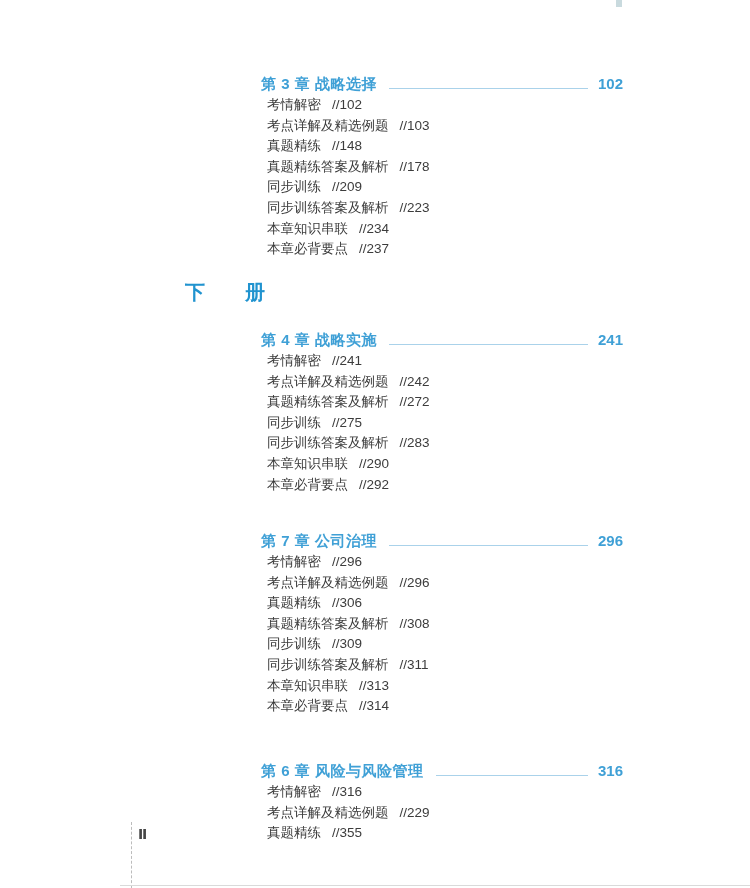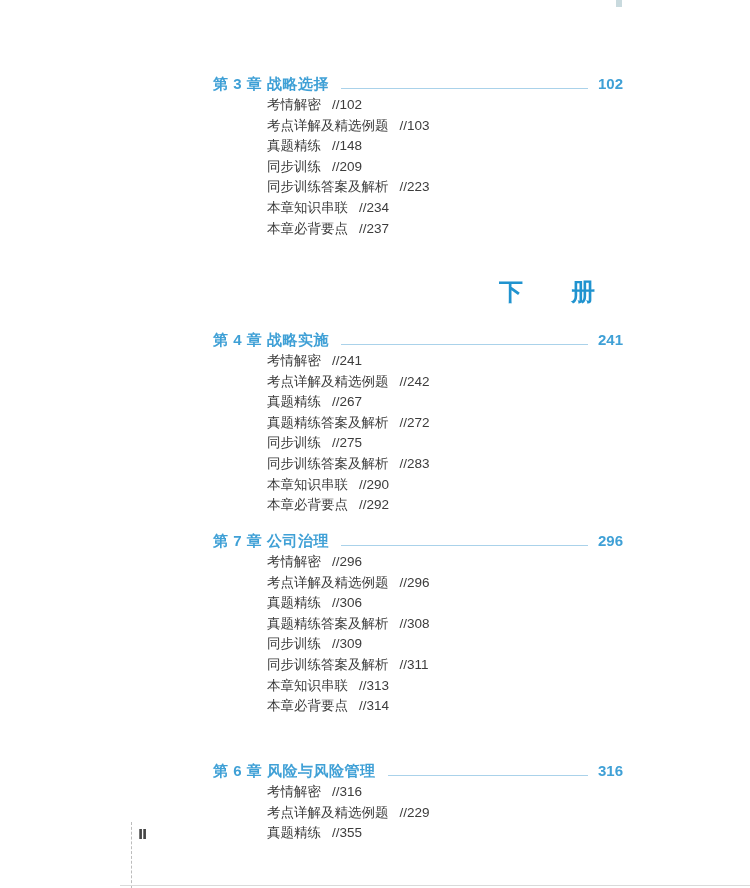--- a/index.html
+++ b/index.html
@@ -27,39 +27,40 @@
   .chapter{position:absolute;left:0;width:410px;}
   .chapter.c3{top:73px;}
   .chapter.c4{top:329px;}
   .chapter.c5{top:530px;}
   .chapter.c6{top:760px;}
 
   .chap-head{
     display:flex;align-items:baseline;line-height:22px;
     font-size:15px;font-weight:700;color:var(--heading-blue);
     letter-spacing:.5px;
+    margin-left:48px;
   }
   .chap-num{flex:0 0 54px;white-space:nowrap;}
   .chap-title{white-space:nowrap;}
   .leader{
     flex:1 1 auto;height:1px;background:var(--leader-blue);
     align-self:flex-end;margin:0 10px 6px 12px;
   }
   .chap-page{flex:0 0 auto;font-weight:700;letter-spacing:0;}
 
   .items{list-style:none;margin-left:54px;}
   .item{
     line-height:20.6px;font-size:13.5px;color:var(--item-text);
     white-space:nowrap;
   }
   .item .ref{margin-left:11px;text-align:center;}
 
   .volume{
     position:absolute;left:0;top:278px;width:410px;line-height:28px;
-    text-align:right;font-size:24px;font-weight:700;
+    text-align:left;font-size:20px;font-weight:700;
     color:var(--divider-blue);transform:translateX(-28px);
     white-space:pre;
   }
 
   .dotted-rule{
     position:absolute;left:131px;top:822px;height:66px;width:0;
     border-left:1px dashed #bcbcbc;
   }
   .footer-pagenum{
     position:absolute;left:138px;top:826px;
@@ -83,40 +84,40 @@
       <div class="chap-head">
         <span class="chap-num">第 3 章</span>
         <span class="chap-title">战略选择</span>
         <span class="leader"></span>
         <span class="chap-page">102</span>
       </div>
       <ul class="items">
         <li class="item"><span>考情解密</span><span class="ref">//102</span></li>
         <li class="item"><span>考点详解及精选例题</span><span class="ref">//103</span></li>
         <li class="item"><span>真题精练</span><span class="ref">//148</span></li>
+        <li class="item"><span>真题精练答案及解析</span><span class="ref">//178</span></li>
         <li class="item"><span>同步训练</span><span class="ref">//209</span></li>
         <li class="item"><span>同步训练答案及解析</span><span class="ref">//223</span></li>
         <li class="item"><span>本章知识串联</span><span class="ref">//234</span></li>
         <li class="item"><span>本章必背要点</span><span class="ref">//237</span></li>
       </ul>
     </section>
 
     <h2 class="volume">下　　册</h2>
 
     <section class="chapter c4">
       <div class="chap-head">
         <span class="chap-num">第 4 章</span>
         <span class="chap-title">战略实施</span>
         <span class="leader"></span>
         <span class="chap-page">241</span>
       </div>
       <ul class="items">
         <li class="item"><span>考情解密</span><span class="ref">//241</span></li>
         <li class="item"><span>考点详解及精选例题</span><span class="ref">//242</span></li>
-        <li class="item"><span>真题精练</span><span class="ref">//267</span></li>
         <li class="item"><span>真题精练答案及解析</span><span class="ref">//272</span></li>
         <li class="item"><span>同步训练</span><span class="ref">//275</span></li>
         <li class="item"><span>同步训练答案及解析</span><span class="ref">//283</span></li>
         <li class="item"><span>本章知识串联</span><span class="ref">//290</span></li>
         <li class="item"><span>本章必背要点</span><span class="ref">//292</span></li>
       </ul>
     </section>
 
     <section class="chapter c5">
       <div class="chap-head">

